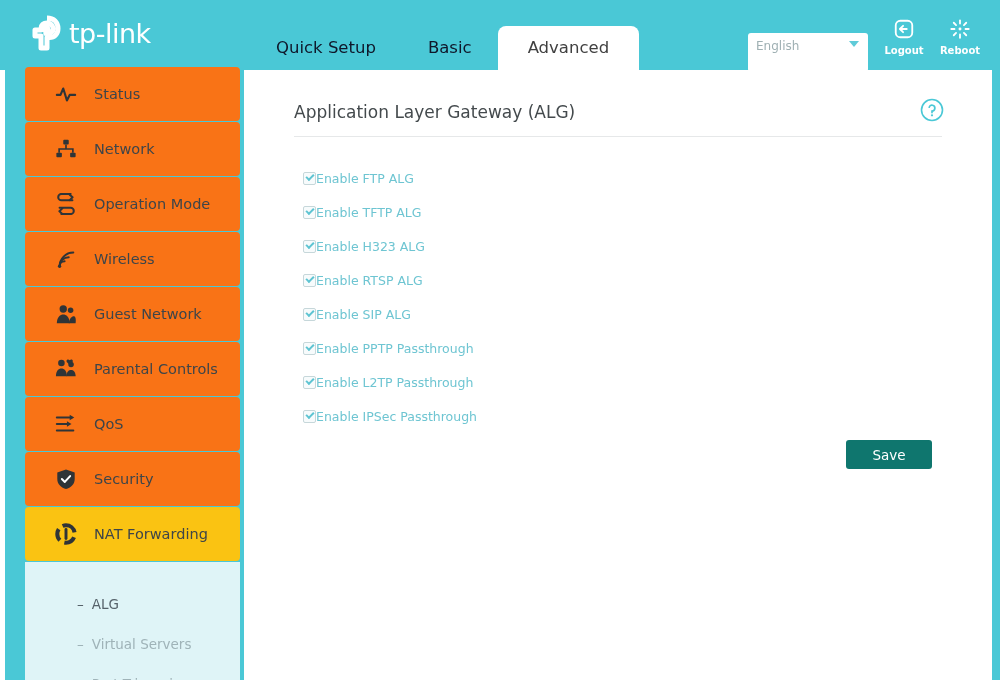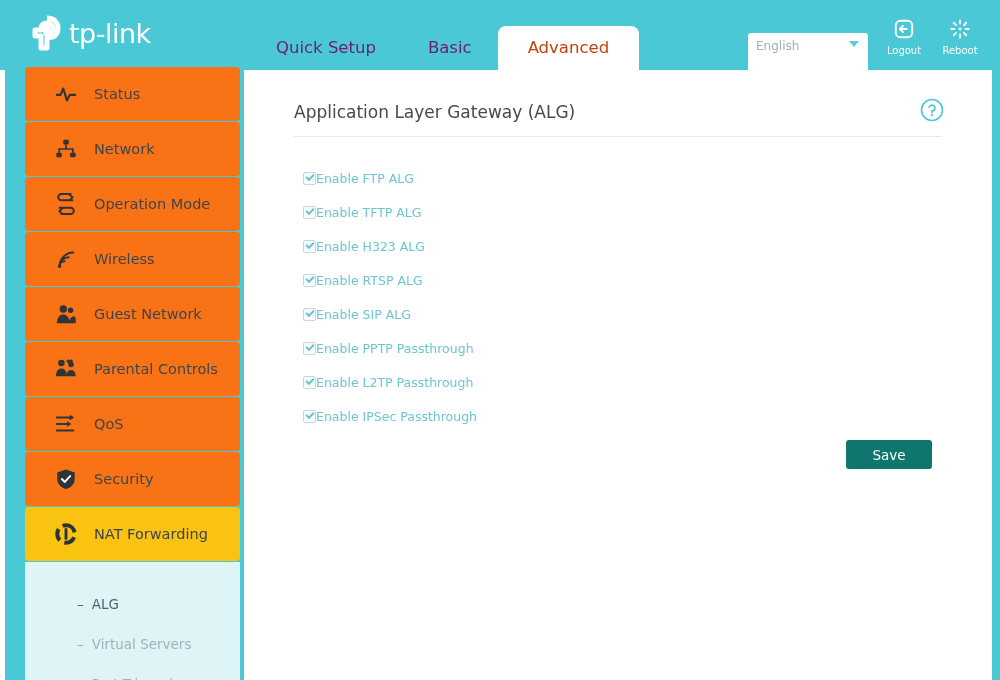--- a/index.html
+++ b/index.html
@@ -29,26 +29,26 @@
   .logo-text {
     color: #ffffff; font-size: 27px; letter-spacing: -0.5px;
     font-family: "DejaVu Sans", sans-serif; font-weight: 400;
   }
 
   .tabs {
     position: absolute; left: 250px; top: 0; height: 70px;
     display: flex; align-items: flex-end;
   }
   .tab {
-    font-size: 16.5px; color: #701a75;
+    font-size: 16.5px; color: #0f172a;
     padding: 0 26px; height: 44px; line-height: 44px;
     cursor: pointer; white-space: nowrap;
   }
   .tab.active {
-    background: #ffffff; color: #c2410c;
+    background: #ffffff; color: #404040;
     border-radius: 8px 8px 0 0;
     height: 44px; padding: 0 30px; margin-top: 40px;
   }
 
   .lang-select {
     position: absolute; left: 748px; top: 33px;
     width: 120px; height: 39px;
     background: #ffffff; border: none; border-radius: 3px;
     color: #9fb0b3; font-size: 12px;
     padding-left: 8px; line-height: 27px;
@@ -57,21 +57,21 @@
   .lang-select .chev {
     position: absolute; right: 9px; top: 8px;
     width: 0; height: 0;
     border-left: 5px solid transparent;
     border-right: 5px solid transparent;
     border-top: 6px solid #5fcbd8;
   }
 
   .hdr-action {
     position: absolute; top: 18px; width: 54px;
-    text-align: center; cursor: pointer;
+    text-align: center; cursor: pointer; font-weight: bold;
   }
   .hdr-action .ico { height: 24px; display:block; margin: 0 auto 3px; }
   .hdr-action .lbl { color: #ffffff; font-size: 10px; display:block; }
   #logout-action { left: 877px; }
   #reboot-action { left: 933px; }
 
   
   .sidebar {
     position: absolute; left: 25px; top: 67px;
     width: 215px; height: 613px;

